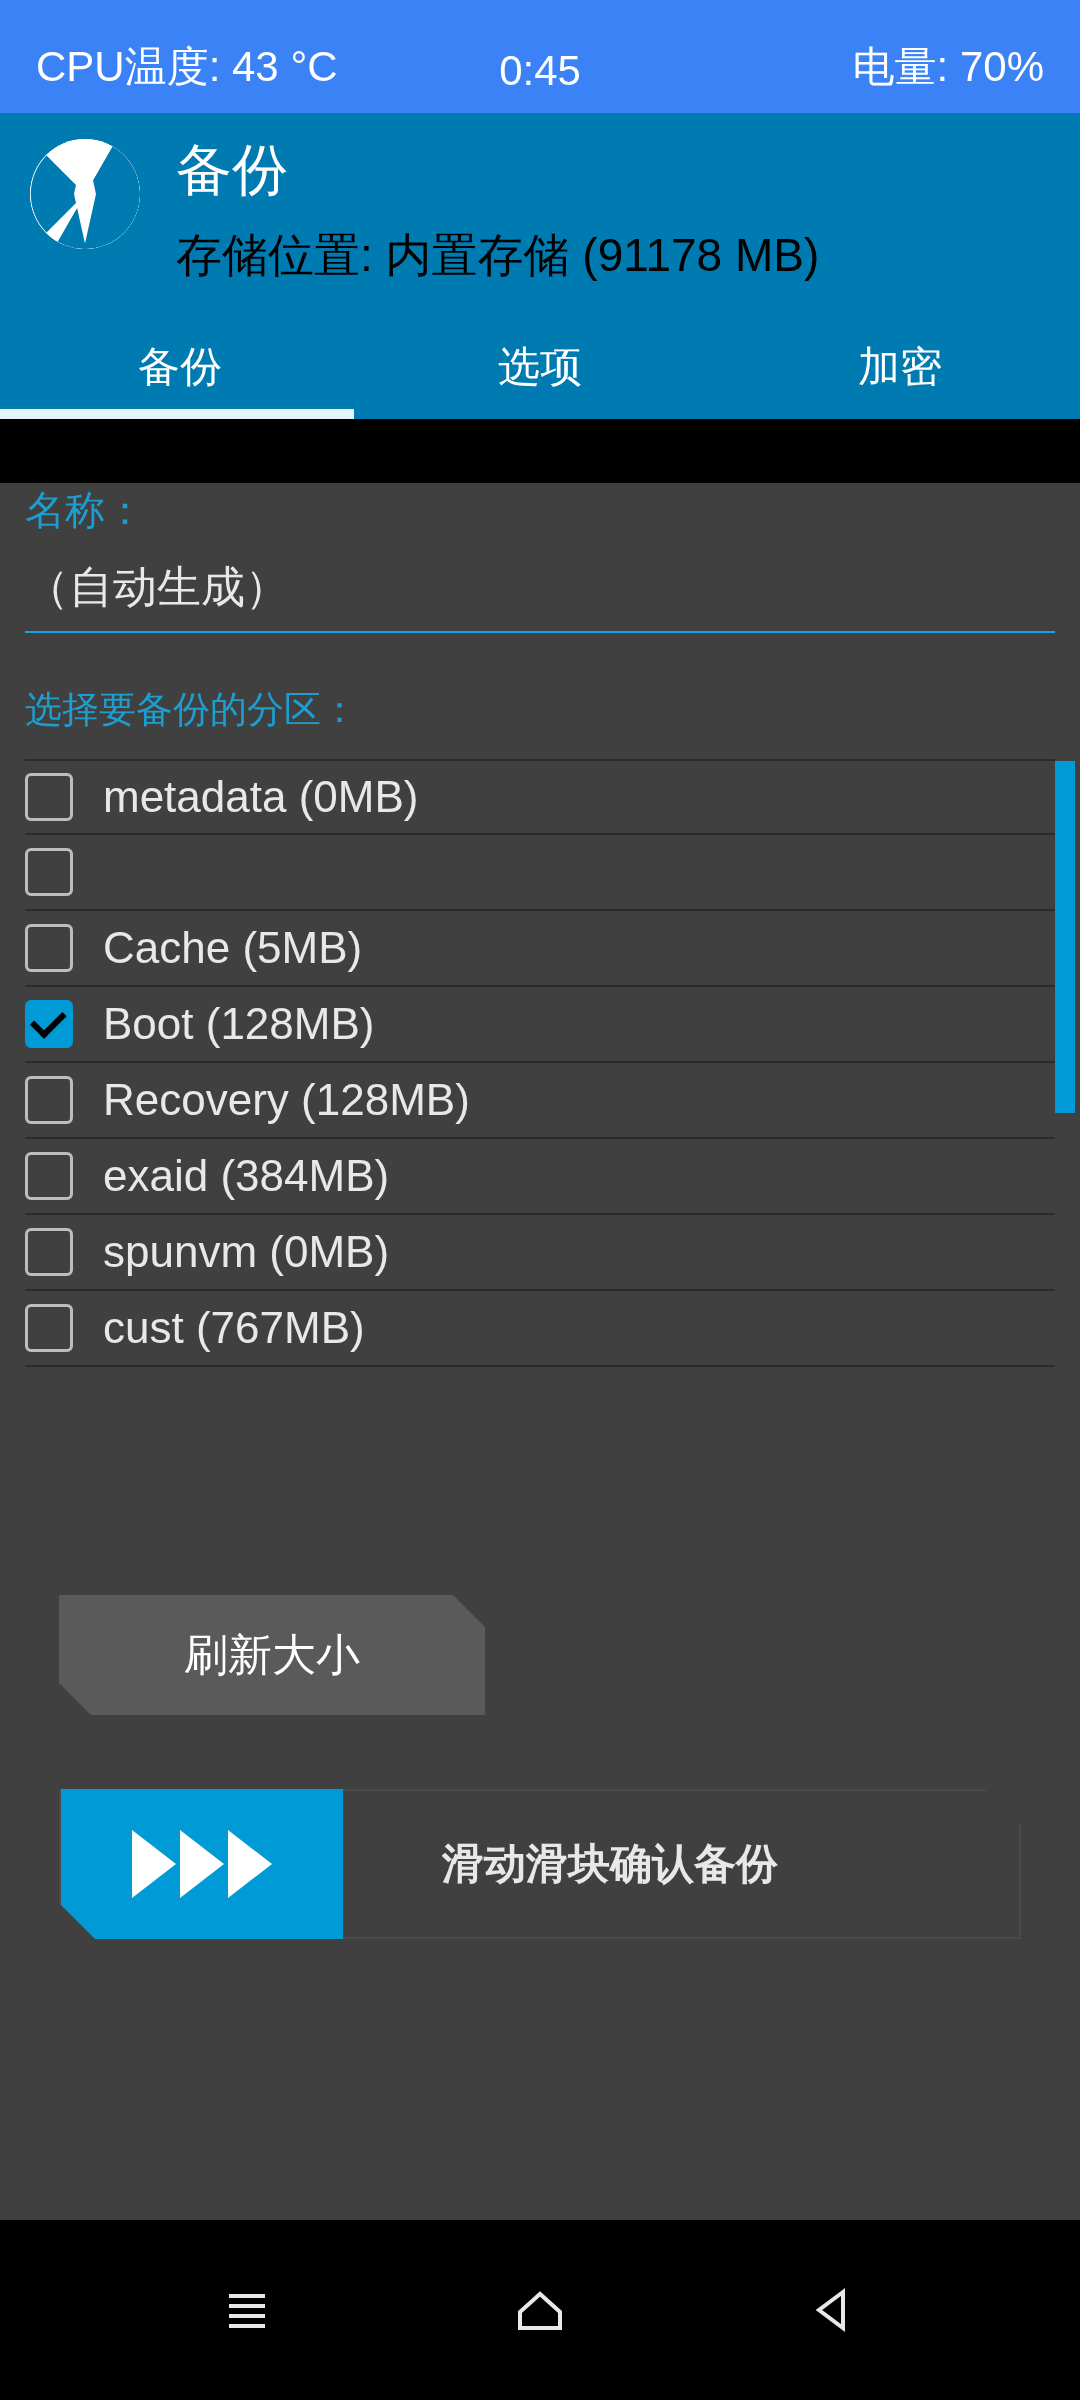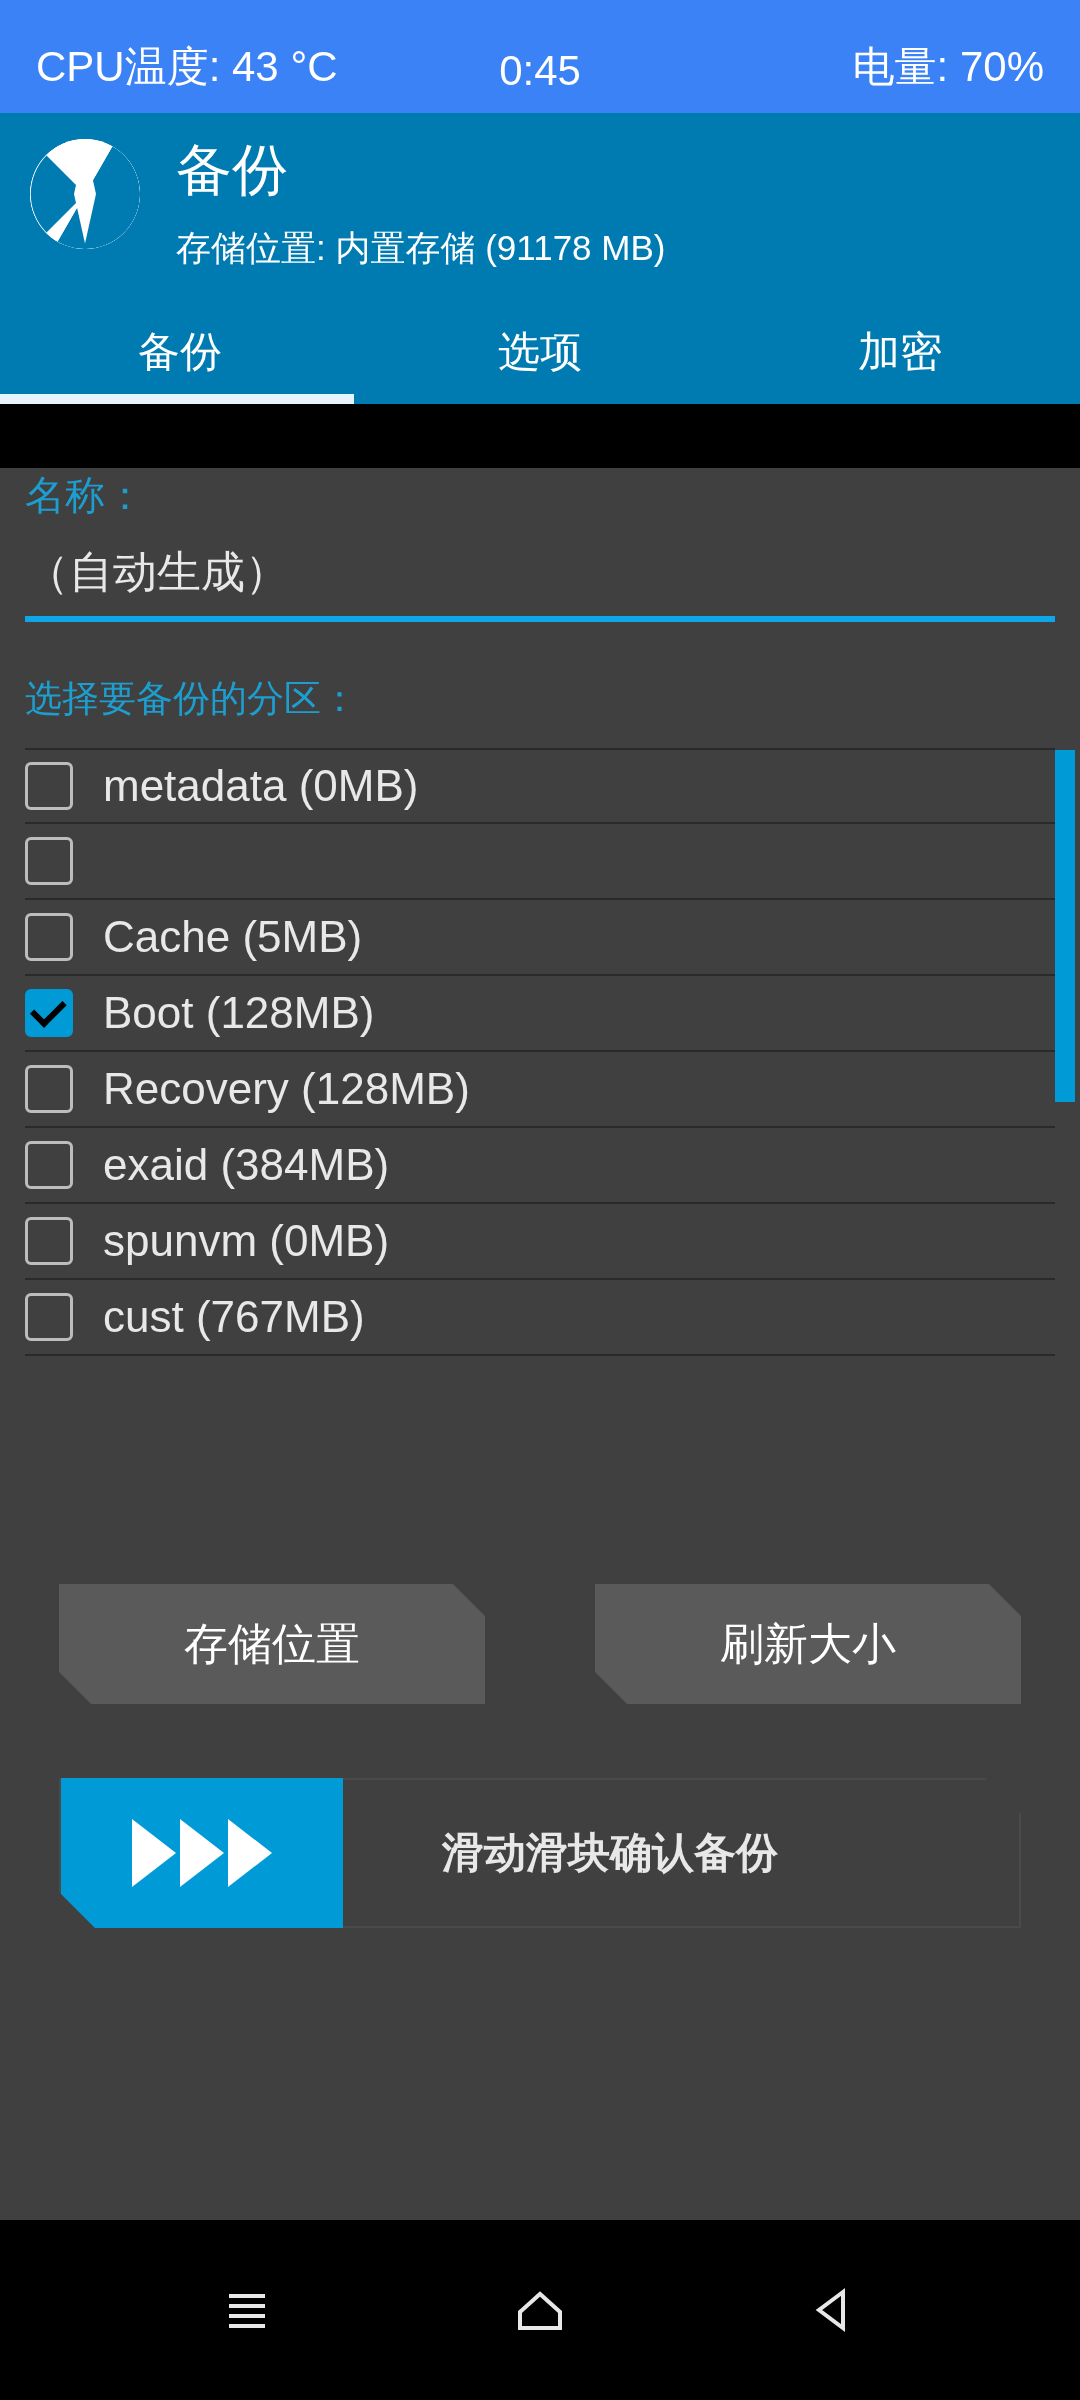--- a/index.html
+++ b/index.html
@@ -8,31 +8,31 @@
 .status-bar { height: 113px; background: #3b82f6; display: flex; align-items: flex-end; padding: 0 36px 18px 36px; color: #fff; font-size: 42px; }
 .status-bar .sb-left { flex: 1; text-align: left; }
 .status-bar .sb-center { flex: 0 0 auto; text-align: center; }
 .status-bar .sb-right { flex: 1; text-align: right; }
 
 .header { background: #007bb1; padding: 20px 30px 28px 30px; display: flex; align-items: flex-start; }
 .logo { width: 110px; height: 110px; background: #fff; border-radius: 50%; position: relative; overflow: hidden; flex-shrink: 0; margin-top: 6px; }
 .logo svg { width: 100%; height: 100%; }
 .header-text { margin-left: 36px; }
 .header-title { color: #fff; font-size: 56px; font-weight: 400; }
-.header-sub { color: #ffffff; font-size: 35px; margin-top: 16px; }
+.header-sub { color: #000000; font-size: 46px; margin-top: 16px; }
 
 .tabs { background: #007bb1; display: flex; height: 104px; }
 .tab { flex: 1; display: flex; align-items: center; justify-content: center; color: #fff; font-size: 42px; position: relative; }
 .tab.active::after { content: ""; position: absolute; left: 0; right: 0; bottom: 0; height: 10px; background: #e6f4fb; }
 .tab:first-child.active::after { right: auto; width: 354px; }
 
 .content { background: #404040; padding: 0 25px; height: 1803px; position: relative; }
 
 .field-label { color: #1d9ed1; font-size: 40px; margin-top: 64px; }
-.field-value { color: #e8e8e8; font-size: 44px; margin-top: 20px; padding-bottom: 14px; border-bottom: 6px solid #0ea5e9; }
+.field-value { color: #e8e8e8; font-size: 44px; margin-top: 20px; padding-bottom: 14px; border-bottom: 2px solid #0ea5e9; }
 
 .section-label { color: #1d9ed1; font-size: 37px; margin-top: 52px; margin-bottom: 24px; }
 
 .list-wrap { position: relative; }
 .list { height: 762px; overflow: hidden; }
 .row { display: flex; align-items: center; height: 76px; border-bottom: 2px solid #2a2a2a; }
 .row:first-child { border-top: 2px solid #2a2a2a; }
 .cb { width: 48px; height: 48px; border: 3px solid #bdbdbd; border-radius: 6px; margin-right: 30px; flex-shrink: 0; display: flex; align-items: center; justify-content: center; }
 .cb.checked { background: #009bd6; border-color: #009bd6; }
 .cb.checked::after { content: ""; width: 26px; height: 14px; border-left: 6px solid #000; border-bottom: 6px solid #000; transform: rotate(-45deg) translate(2px,-3px); }
@@ -123,21 +123,20 @@
         </div>
         <div class="row">
           <div class="cb"></div>
           <div class="row-label">cust (767MB)</div>
         </div>
       </div>
     <div class="scroll-ind"></div>
   </div>
 
   <div class="btn-row">
-    <div class="btn">存储位置</div>
     <div class="btn">刷新大小</div>
   </div>
 
   <div class="slider-wrap">
     <div class="slider-handle">
       <div class="arrow"></div>
       <div class="arrow"></div>
       <div class="arrow"></div>
     </div>
     <div class="slider-text">滑动滑块确认备份</div>

